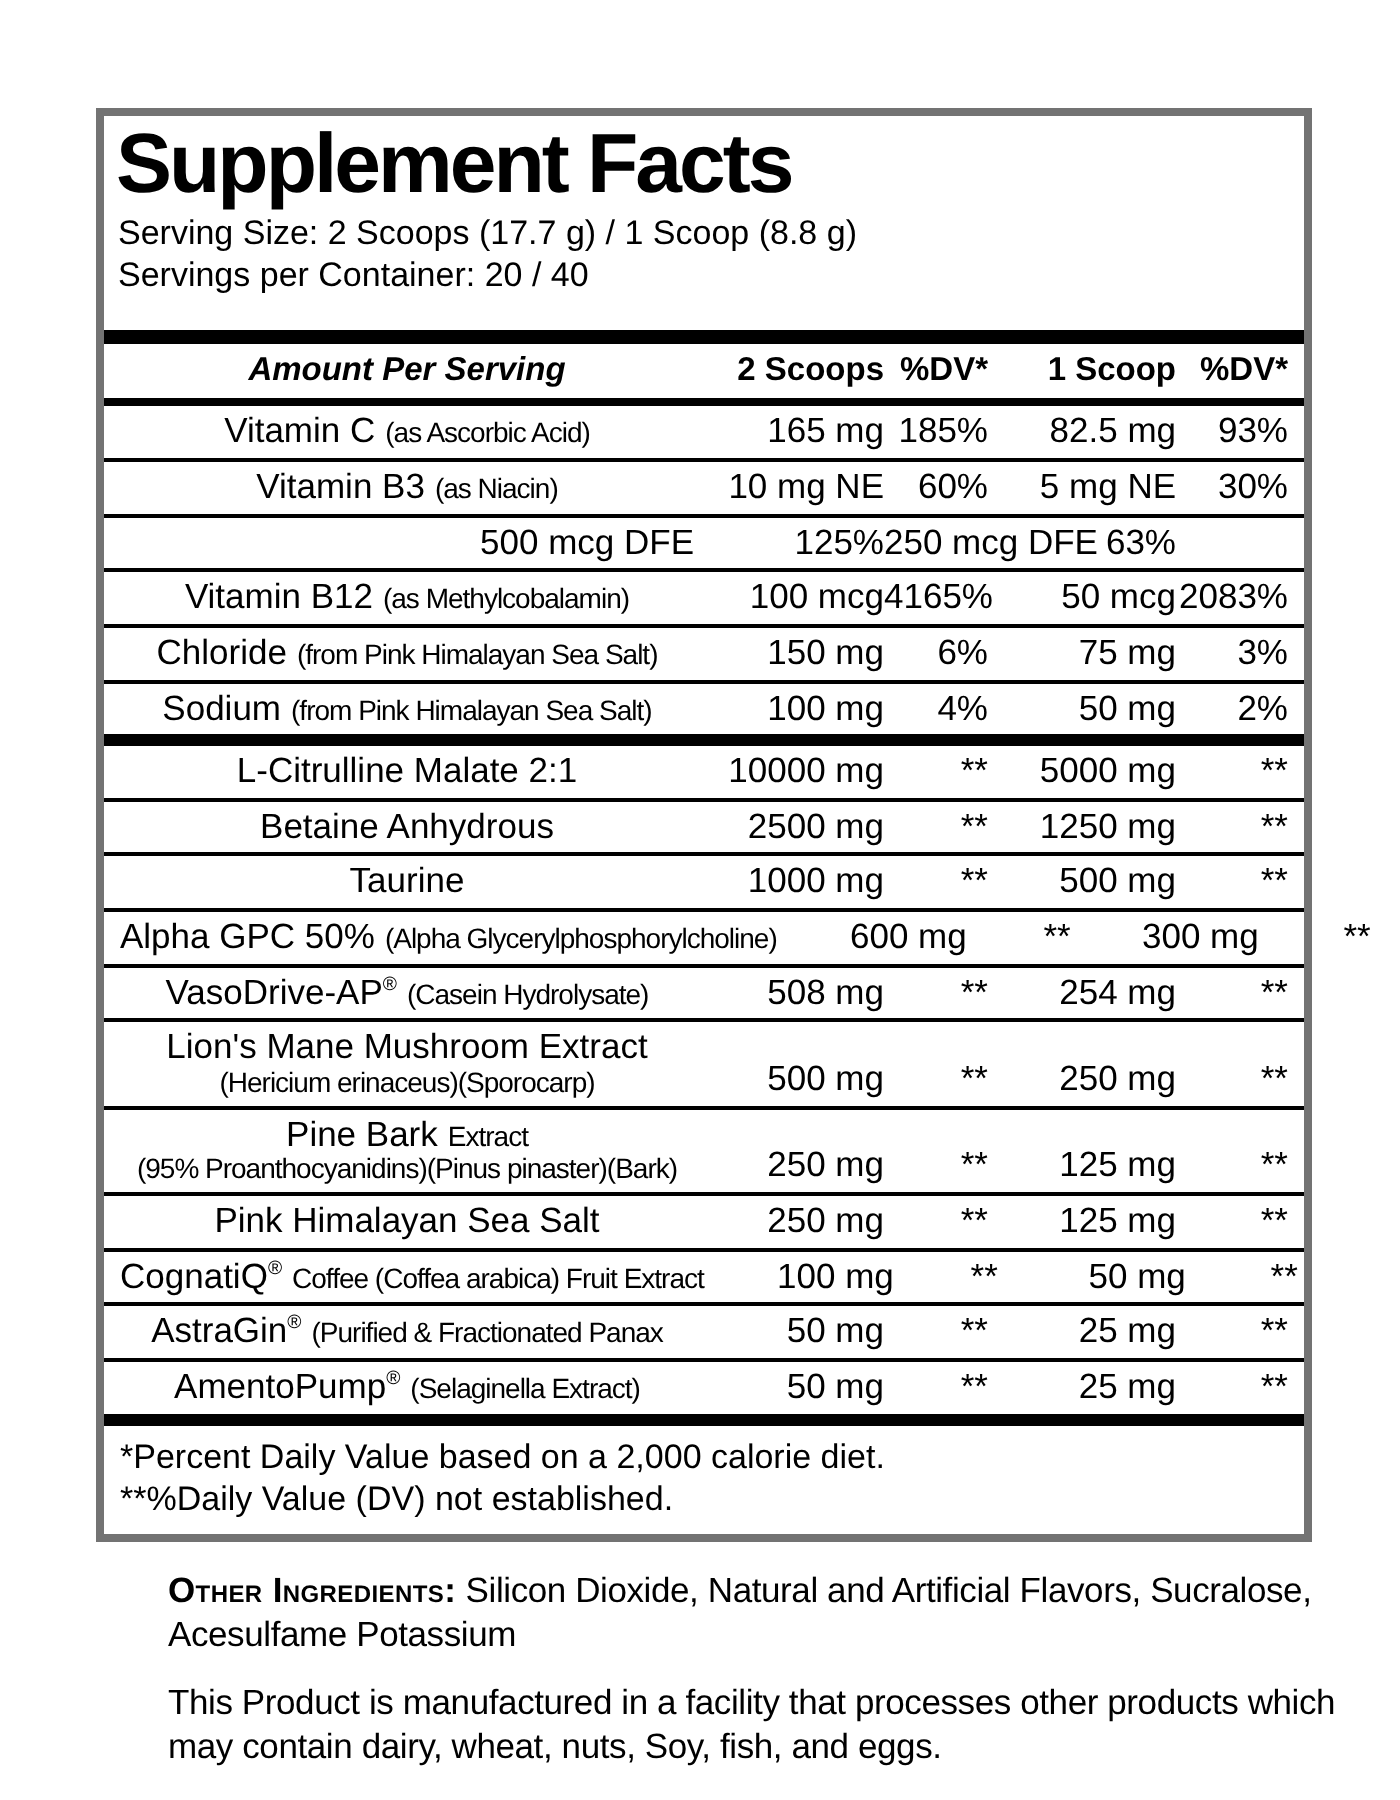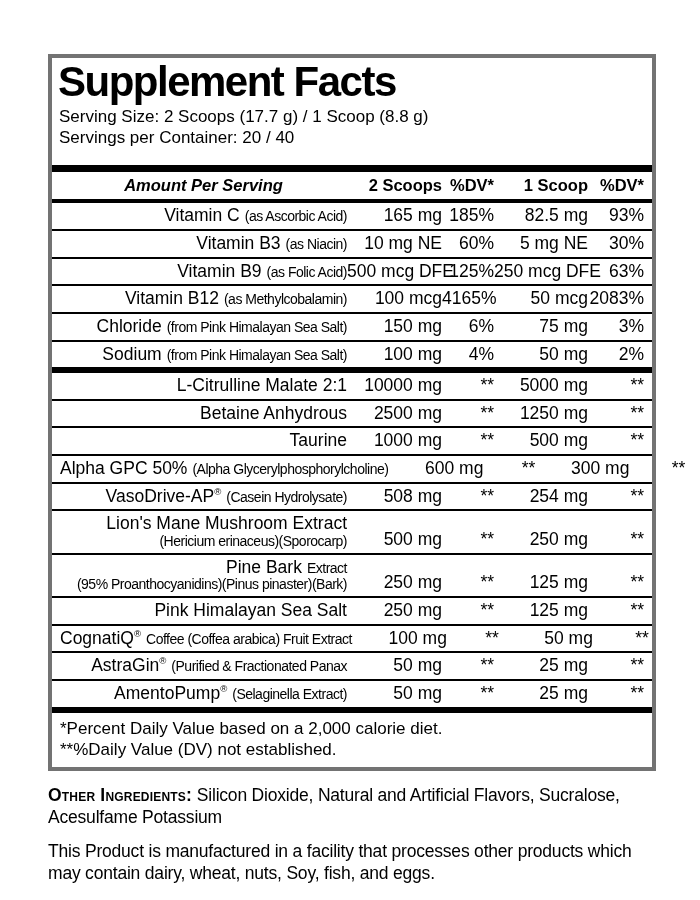--- a/index.html
+++ b/index.html
@@ -32,30 +32,30 @@
     padding: 2px 8px 3px 8px;
     align-items: end;
   }
   .colhead { font-weight: bold; font-size: 16.5px; padding-top: 4px; padding-bottom: 4px; align-items: center; }
   .colhead .c { text-align: right; white-space: nowrap; }
   .colhead .name { text-align: center; font-style: italic; }
 
   .rows .row { font-size: 17.5px; line-height: 1.18; }
   .rows .row + .row { border-top: 2px solid #000; }
   .cell { text-align: right; white-space: nowrap; }
-  .name-cell { text-align: right; }
+  .name-cell { text-align: center; }
   .name-line { display: block; white-space: nowrap; }
   .detail { font-size: 14px; letter-spacing: -0.5px; margin-left: 5px; }
   .sub { display: block; font-size: 14px; letter-spacing: -0.5px; line-height: 1.12; }
   sup { font-size: 55%; line-height: 0; }
 
   .footnote { border-top: 6px solid #000; padding: 5px 8px 7px 8px; font-size: 17px; line-height: 1.25; }
 
   
-  .below { padding-top: 13px; font-size: 17.5px; line-height: 1.26; letter-spacing: -0.2px; }
+  .below { padding-top: 13px; font-size: 17.5px; line-height: 1.26; letter-spacing: -0.2px; margin-left: 36px; }
   .below .para { margin-bottom: 12px; }
   .below .para.facility { margin-bottom: 16px; }
   .nowrap-line { white-space: nowrap; }
   .heading-sc {
     font-weight: bold;
     font-variant: small-caps;
     letter-spacing: 0.2px;
   }
 </style>
 </head>
@@ -99,24 +99,20 @@
       <span class="name-line"><span class="nm">Vitamin B3</span><span class="detail">(as Niacin)</span></span>
 
     </div>
     <div class="cell a2">10 mg NE</div>
     <div class="cell d2">60%</div>
     <div class="cell a1">5 mg NE</div>
     <div class="cell d1">30%</div>
   </div>
 
   <div class="grid-row row">
-    <div class="cell name-cell">
-      <span class="name-line"><span class="nm">Vitamin B9</span><span class="detail">(as Folic Acid)</span></span>
-
-    </div>
     <div class="cell a2">500 mcg DFE</div>
     <div class="cell d2">125%</div>
     <div class="cell a1">250 mcg DFE</div>
     <div class="cell d1">63%</div>
   </div>
 
   <div class="grid-row row">
     <div class="cell name-cell">
       <span class="name-line"><span class="nm">Vitamin B12</span><span class="detail">(as Methylcobalamin)</span></span>
 

